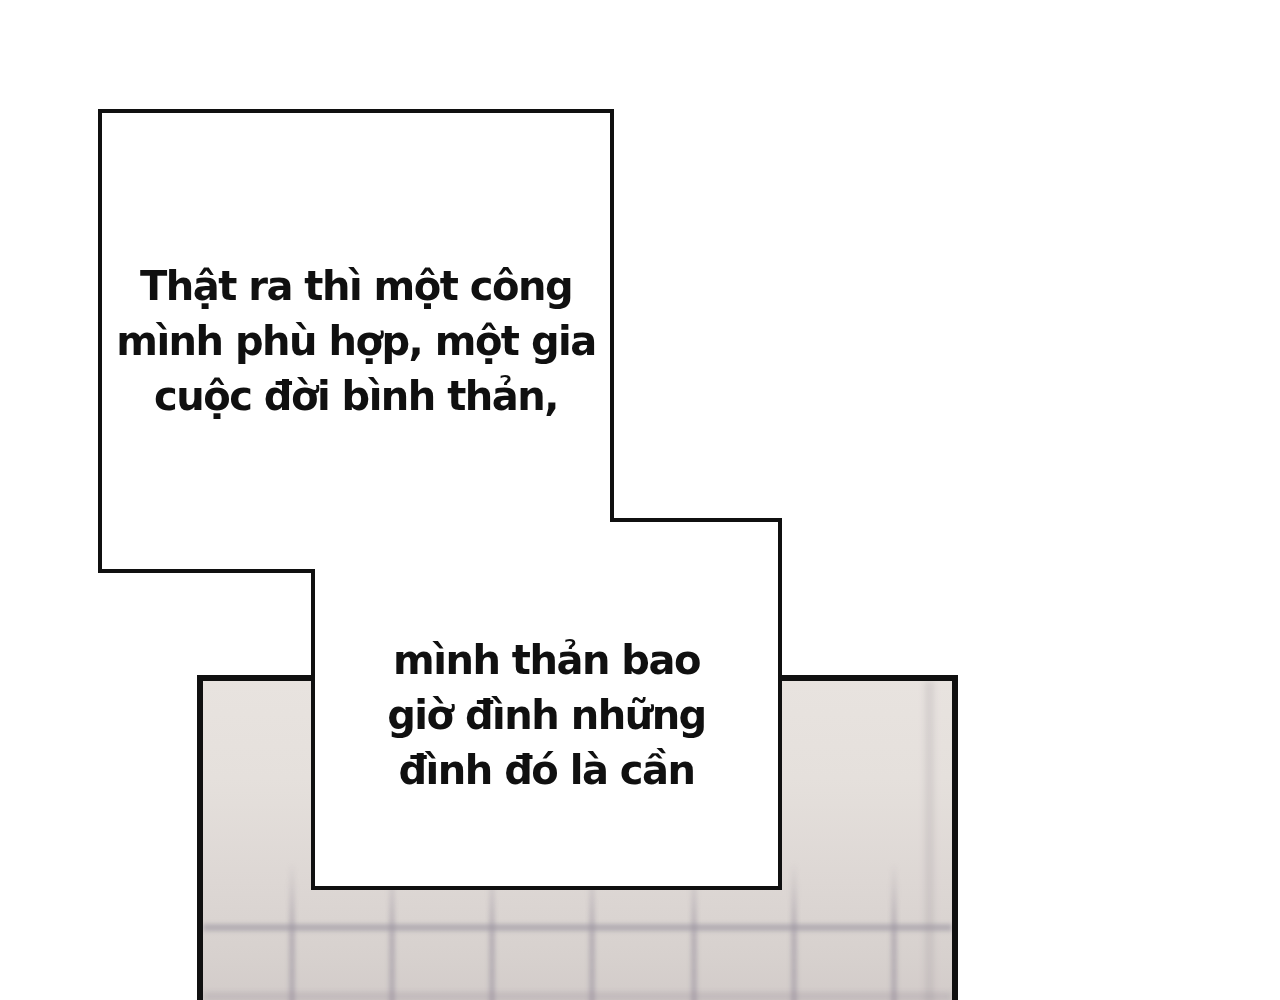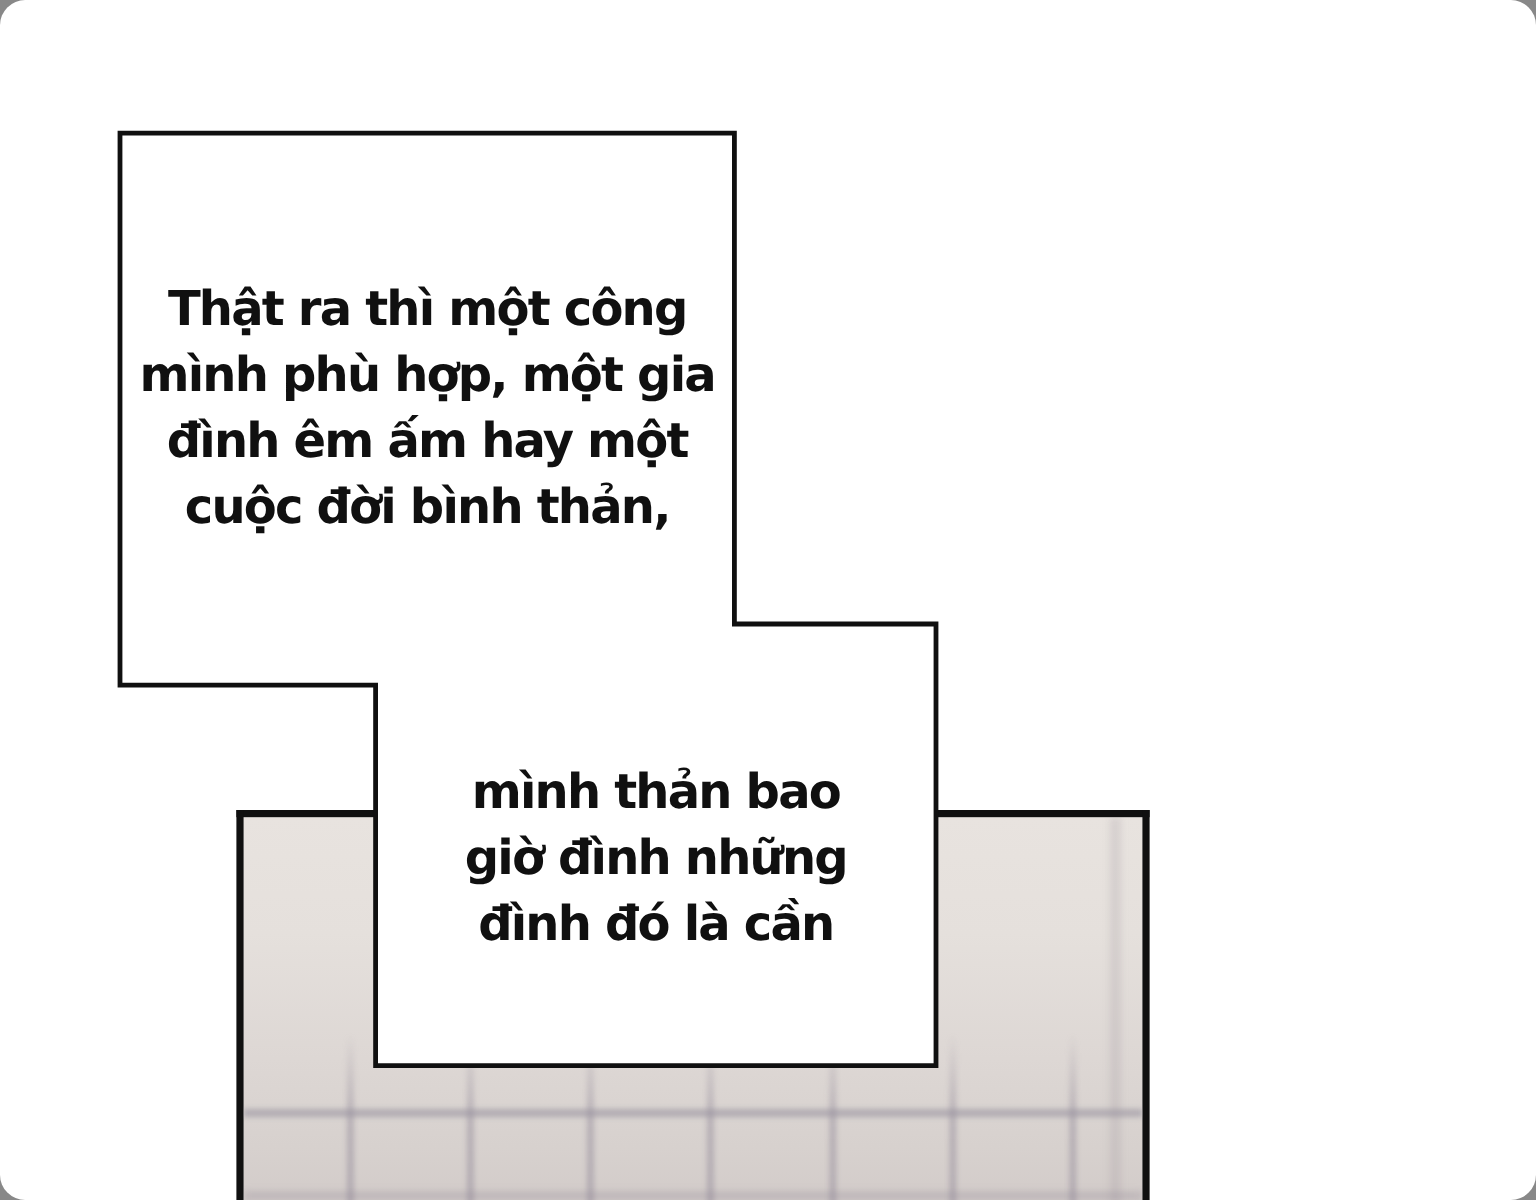--- a/index.html
+++ b/index.html
@@ -11,21 +11,20 @@
     --panel-bottom:#d2cbc9;
     --grid-line:#9b93a0;
   }
   html,body{margin:0;padding:0;background:#888;}
   .canvas{
     position:relative;
     width:1280px;height:1000px;
     background:var(--page-bg);
     overflow:hidden;
     font-family:"DejaVu Sans",sans-serif;
-    border-radius:21px;
   }
 
   
   .panel{
     position:absolute;
     left:197px;top:675px;
     width:761px;height:330px;
     box-sizing:border-box;
     border:6px solid var(--ink);
     border-bottom:none;
@@ -104,21 +103,20 @@
     </div>
   </div>
 
   <svg class="bubble-svg" width="1280" height="1000" viewBox="0 0 1280 1000">
     <path class="bubble-path" d="M 100,111 L 612,111 L 612,520 L 780,520 L 780,888 L 313,888 L 313,571 L 100,571 Z"></path>
   </svg>
 
   <div class="speech speech-1">
     <span>Thật ra thì một công</span>
     <span>mình phù hợp, một gia</span>
-    <span>đình êm ấm hay một</span>
     <span>cuộc đời bình thản,</span>
   </div>
 
   <div class="speech speech-2">
     <span>mình thản bao</span>
     <span>giờ đình những</span>
     <span>đình đó là cần</span>
   </div>
 
 </div>

